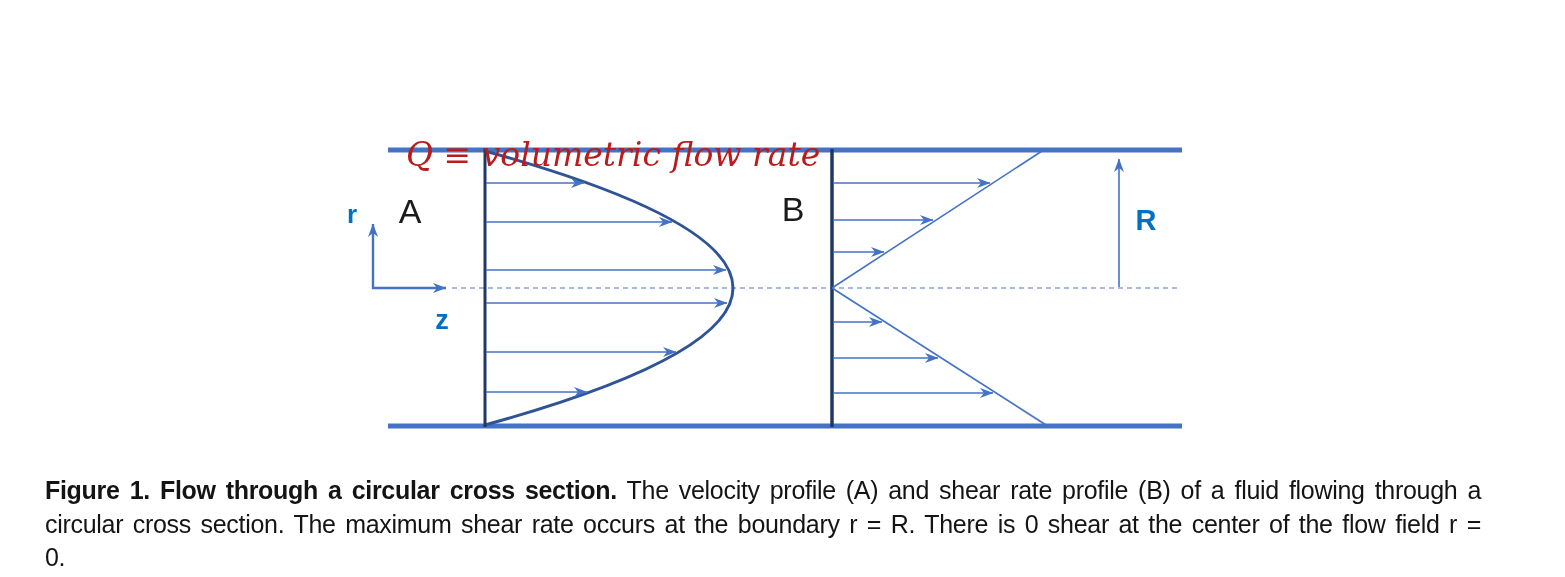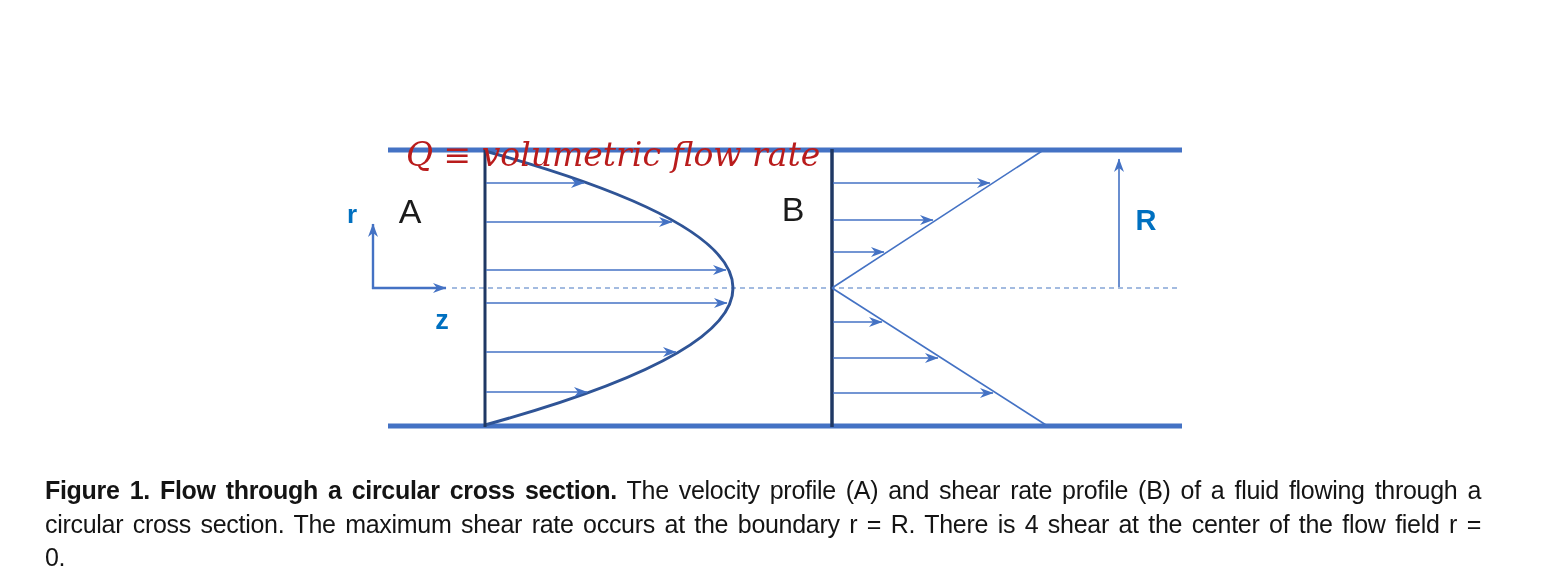--- a/index.html
+++ b/index.html
@@ -75,17 +75,17 @@
   </div>
 
   <div class="lbl lbl-blue lbl-r">r</div>
   <div class="lbl lbl-blue lbl-z">z</div>
   <div class="lbl lbl-dark lbl-A">A</div>
   <div class="lbl lbl-dark lbl-B">B</div>
   <div class="lbl lbl-blue lbl-R">R</div>
 
   <div class="caption">
     <div class="cap-line"><span class="cap-bold">Figure 1. Flow through a circular cross section.</span><span> The velocity profile (A) and shear rate profile (B) of a fluid flowing through a</span></div>
-    <div class="cap-line">circular cross section. The maximum shear rate occurs at the boundary r = R. There is 4 shear at the center of the flow field r =</div>
+    <div class="cap-line">circular cross section. The maximum shear rate occurs at the boundary r = R. There is 0 shear at the center of the flow field r =</div>
     <div class="cap-line-last">0.</div>
   </div>
 
 </div>
 
 </body></html>

